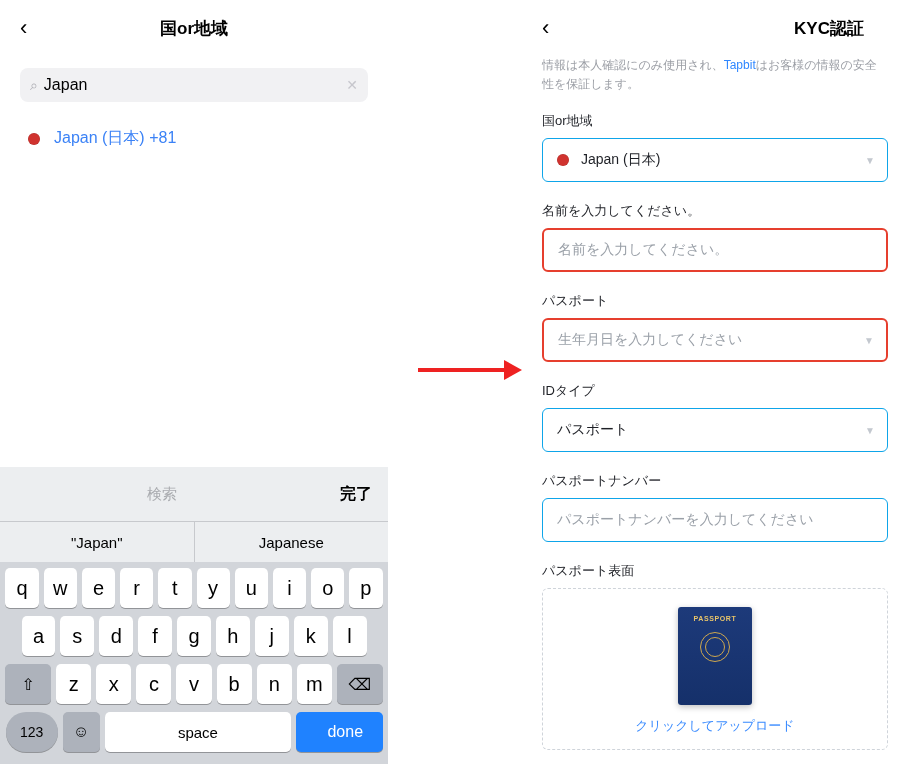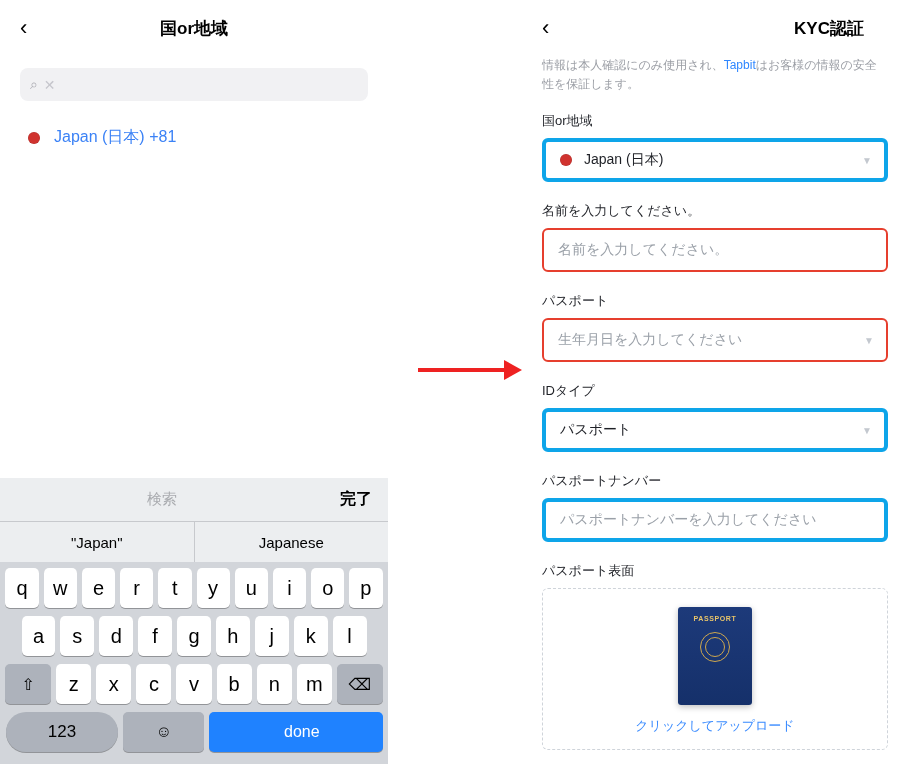--- a/index.html
+++ b/index.html
@@ -18,21 +18,21 @@
   .search-icon { color:#b0b0b6; font-size:14px; margin-right:6px; }
   .search-input { flex:1; border:0; background:transparent; outline:0; font-size:16px; color:#000; }
   .search-clear { color:#c6c6cc; font-size:14px; cursor:pointer; }
 
   .result-row { display:flex; align-items:center; padding:16px 28px; cursor:pointer; font-size:16px; color:#3b82f6; }
   .flag-dot { width:12px; height:12px; border-radius:50%; background:#d0332f; margin-right:14px; box-shadow: inset 0 0 0 0.5px rgba(0,0,0,.15); }
   .result-text { }
 
   
   .kb { position:absolute; bottom:0; left:0; width:388px; background:#d2d5da; }
-  .kb-top { background:#eceef0; height:44px; display:flex; align-items:center; border-bottom:1px solid #c7c9cd; }
+  .kb-top { background:#eceef0; height:55px; display:flex; align-items:center; border-bottom:1px solid #c7c9cd; }
   .kb-search { flex:1; text-align:center; color:#a9abaf; font-size:15px; }
   .kb-done-top { padding:0 16px; font-weight:600; font-size:16px; color:#000; cursor:pointer; }
   .kb-suggest { background:#eceef0; height:40px; display:flex; align-items:stretch; }
   .sug { flex:1; display:flex; align-items:center; justify-content:center; font-size:15px; color:#000; border-right:1px solid #c7c9cd; cursor:pointer; }
   .sug:last-child { border-right:0; }
   .kb-rows { padding:6px 3px 4px 3px; }
   .kb-row { display:flex; justify-content:center; margin-bottom:8px; }
   .key { background:#fff; color:#000; font-size:20px; border-radius:5px; height:40px; min-width:32px; flex:1; margin:0 2.5px; display:flex; align-items:center; justify-content:center; box-shadow:0 1px 0 rgba(0,0,0,.3); cursor:pointer; }
   .key.fn { background:#adb2bb; font-size:16px; }
   .key.space { flex: 5; font-size:15px; }
@@ -40,21 +40,21 @@
   .row2 { padding: 0 16px; }
   .row3 .key.fn { flex:1.3; }
 
   
   .r-header { display:flex; align-items:center; height:56px; }
   .r-title { flex:1; text-align:right; font-size:17px; font-weight:600; color:#000; }
   .info-text { font-size:12px; color:#9b9ea5; line-height:1.6; margin-bottom:18px; }
   .info-text .link { color:#2f87ff;text-align:center; }
 
   .field-label { font-size:13px; color:#1e2026; margin-bottom:8px; font-weight:500; }
-  .field-box { border:4px solid #0ea5e9; border-radius:6px; height:44px; display:flex; align-items:center; padding:0 14px; font-size:14px; color:#9aa0a8; margin-bottom:20px; cursor:pointer; position:relative; }
+  .field-box { border:1px solid #0ea5e9; border-radius:6px; height:44px; display:flex; align-items:center; padding:0 14px; font-size:14px; color:#9aa0a8; margin-bottom:20px; cursor:pointer; position:relative; }
   .field-box.selected { color:#1e2026; }
   .field-box .chev { position:absolute; right:12px; color:#c3c8cf; font-size:10px; }
   .field-box.red { border:2.5px solid #e63f2e; }
   .field-box .flag-dot { margin-right:12px; }
 
   .upload-box { border:1px dashed #cfd4da; border-radius:6px; padding:18px 10px 14px 10px; display:flex; flex-direction:column; align-items:center; cursor:pointer; }
   .passport { width:74px; height:98px; background:linear-gradient(180deg,#1d3a7a,#15306a); border-radius:3px; position:relative; display:flex; flex-direction:column; align-items:center; padding:8px 4px; box-shadow:0 2px 6px rgba(0,0,0,.25); }
   .passport .word { color:#e9c56a; font-size:7px; font-weight:700; letter-spacing:.6px; }
   .passport .crest { width:30px; height:30px; border-radius:50%; border:1px solid #cfa84e; margin:10px 0; position:relative; }
   .passport .crest::before { content:""; position:absolute; inset:4px; border:1px solid #cfa84e; border-radius:50%; }
@@ -70,20 +70,21 @@
 
 <div class="left-panel">
   <div class="l-header">
     <div class="back-chevron">‹</div>
     <div class="l-title">国or地域</div>
     <div class="l-spacer"></div>
   </div>
 
   <div class="search-wrap">
     <span class="search-icon">⌕</span>
+    <input class="search-input" value="Japan" style="">
     <span class="search-clear">✕</span>
   </div>
 
   <div class="result-row">
     <span class="flag-dot"></span>
     <span class="result-text">Japan (日本)  +81</span>
   </div>
 
   <div class="kb">
     <div class="kb-top">
@@ -123,22 +124,23 @@
         <div class="key">z</div>
         <div class="key">x</div>
         <div class="key">c</div>
         <div class="key">v</div>
         <div class="key">b</div>
         <div class="key">n</div>
         <div class="key">m</div>
         <div class="key fn">⌫</div>
       </div>
       <div class="kb-row">
-        <div class="key fn" style="flex:1.4;font-size:17px;border-radius:20px;">123</div>
+        <div class="key fn" style="flex:1.4;font-size:14px;border-radius:20px;">123</div>
         <div class="key fn" style="flex:1;">☺</div>
+        <div class="key space">space</div>
         <div class="key done">done</div>
       </div>
     </div>
   </div>
 </div>
 
 <div class="arrow">
   <div class="arrow-line"></div>
     <div class="arrow-head"></div>
 </div>

